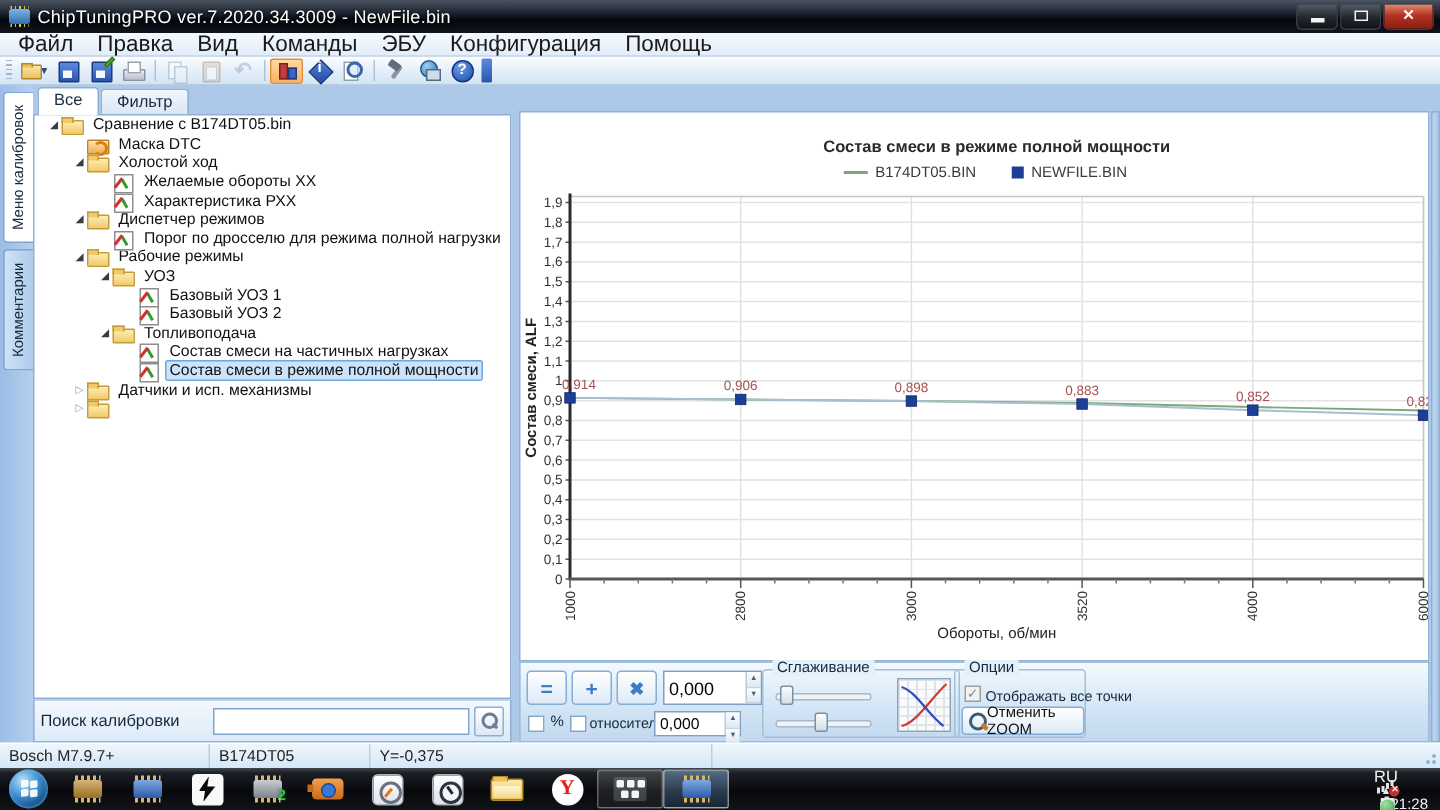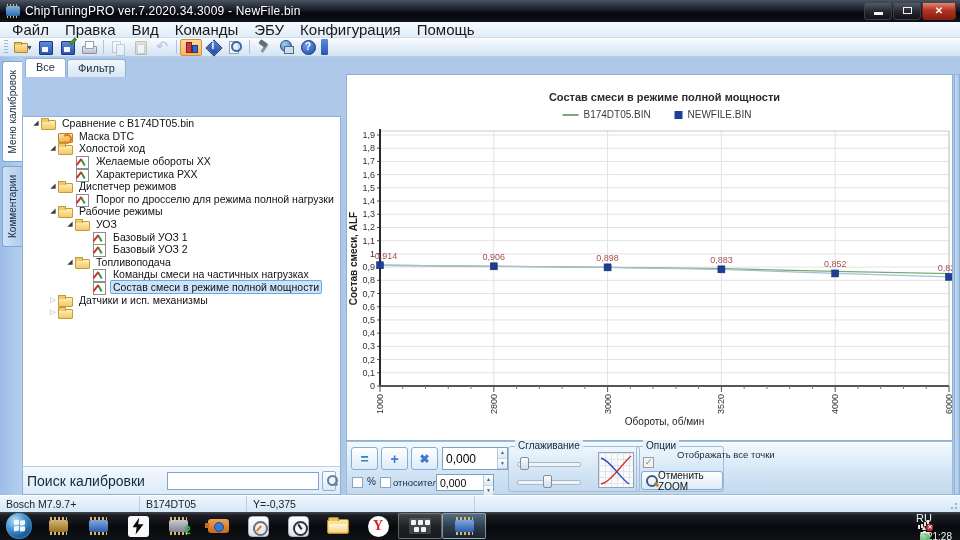--- a/index.html
+++ b/index.html
@@ -87,42 +87,42 @@
     display:flex; align-items:center; justify-content:center; background:linear-gradient(90deg,#cfe2f6,#b0cbec); }
   .vtab.active { background:#fff; }
   .vtab span { writing-mode:vertical-rl; transform:rotate(180deg); font-size:10px; color:#16283c; white-space:nowrap; }
 
   
   #left-panel { position:absolute; left:22px; top:0; width:319px; height:438px; }
   .tabrow { display:flex; align-items:flex-end; height:19px; padding-left:3px; }
   .tab { padding:2px 10px 3px; font-size:11px; color:#1a2c40; border:1px solid #8fb0d4; border-bottom:none;
     border-radius:3px 3px 0 0; background:linear-gradient(#f2f7fc,#d8e6f4); margin-right:1px; position:relative; top:1px; }
   .tab.active { background:#fff; padding-bottom:4px; top:1px; z-index:2; }
-  #tree-box { position:absolute; left:0; top:19px; width:319px; height:390px; background:#fff; border:1px solid #8fb0d4; overflow:hidden;margin-top:40px; }
+  #tree-box { position:absolute; left:0; top:19px; width:319px; height:390px; background:#fff; border:1px solid #8fb0d4; overflow:hidden; }
   .trow { height:12.6px; display:flex; align-items:center; white-space:nowrap; font-size:10.5px; color:#111; }
   .arrow { width:10px; text-align:center; flex:none; }
   .arrow.exp { font-size:7px; color:#3c3c3c; }
   .arrow.col { font-size:7px; color:#9a9a9a; }
   .ticon { position:relative; width:15px; height:12px; flex:none; margin-right:3px; }
   .ticon.folder::before { content:""; position:absolute; left:0; top:3px; width:13px; height:8px;
     background:linear-gradient(#fdeeb5,#f2c969); border:1px solid #c29b3a; border-radius:1px; }
   .ticon.folder::after { content:""; position:absolute; left:0; top:1px; width:6px; height:3px;
     background:#f2c969; border:1px solid #c29b3a; border-bottom:none; }
   .ticon.folderdtc::before { content:""; position:absolute; left:0; top:3px; width:13px; height:8px;
     background:linear-gradient(#fde3b0,#f0b050); border:1px solid #c08428; border-radius:1px; }
   .ticon.folderdtc::after { content:""; position:absolute; left:4px; top:4px; width:6px; height:6px;
     border:2px solid #e07c14; border-radius:50%; border-left-color:transparent; }
   .ticon.chart::before { content:""; position:absolute; left:1px; top:1px; width:11px; height:11px; background:#fff; border:1px solid #8e8e8e; }
   .ticon.chart::after { content:""; position:absolute; left:3px; top:3px; width:2px; height:8px; background:#d03030; transform:rotate(38deg); }
   .ticon.chart i { position:absolute; left:7px; top:4px; width:2px; height:7px; background:#2f9a2f; transform:rotate(-30deg); }
   .tlabel { padding:0 2px; border:1px solid transparent; }
   .trow.selected .tlabel { background:#cbe4fb; border:1px solid #70a6dd; border-radius:2px; }
   #search-row { position:absolute; left:0; top:409px; width:319px; height:29px; background:linear-gradient(#f3f8fd,#dcebf8);
     border:1px solid #8fb0d4; border-top:1px solid #b9cfe4; display:flex; align-items:center; padding:0 4px; }
-  #search-label { font-size:14px; color:#15293d; margin-right:22px; white-space:nowrap; }
+  #search-label { font-size:11px; color:#15293d; margin-right:22px; white-space:nowrap; }
   #search-input { flex:1; height:18px; border:1px solid #7fa5cc; background:#fff; font-size:11px; padding:0 4px; font-family:"Liberation Sans",sans-serif; }
   #search-btn { width:20px; height:20px; margin-left:3px; border:1px solid #8fb0d4; border-radius:2px;
     background:linear-gradient(#fff,#dce9f5); position:relative; }
   #search-btn::before { content:""; position:absolute; left:4px; top:3px; width:7px; height:7px; border:2px solid #6a7e96; border-radius:50%; }
   #search-btn::after { content:""; position:absolute; left:11px; top:11px; width:4px; height:2px; background:#6a7e96; transform:rotate(45deg); }
 
   
   #right-panel { position:absolute; left:346px; top:0; width:614px; height:438px; }
   #chart-area { position:absolute; left:0; top:17px; width:607px; height:367px; background:#fff; border:1px solid #8fb0d4; }
   #right-scroll { position:absolute; right:0; top:17px; width:6px; height:421px; background:linear-gradient(90deg,#c2d8f0,#a9c6e8); border:1px solid #8fb0d4; }
@@ -154,21 +154,21 @@
   #group-smooth { left:161px; top:4px; width:132px; height:46px; }
   .slider { position:absolute; width:64px; height:13px; }
   .slider::before { content:""; position:absolute; left:0; right:0; top:5px; height:3px; background:#eef3f8; border:1px solid #a8b8c8; border-radius:2px; }
   .thumb { position:absolute; top:0; width:9px; height:13px; background:linear-gradient(#fdfdfd,#d4dde8); border:1px solid #7a90a8; border-radius:2px; }
   #slider1 { left:8px; top:10px; } #slider1 .thumb { left:3px; }
   #slider2 { left:8px; top:28px; } #slider2 .thumb { left:26px; }
   #curve-thumb { position:absolute; right:5px; top:5px; width:36px; height:36px; background:#fbfbfb; border:1px solid #90a4b8;
     background-image:repeating-linear-gradient(90deg,#dde4ea 0 1px, transparent 1px 6px), repeating-linear-gradient(#dde4ea 0 1px, transparent 1px 6px); }
   #group-options { left:289px; top:4px; width:88px; height:46px; }
   #cb-allpoints { left:6px; top:10px; position:absolute; }
-  #lbl-allpoints { position:absolute; left:20px; top:2px; font-size:9.5px; color:#15293d; white-space:nowrap;margin-left:20px; }
+  #lbl-allpoints { position:absolute; left:20px; top:12px; font-size:9.5px; color:#15293d; white-space:nowrap; }
   #btn-cancelzoom { position:absolute; left:4px; top:24px; height:19px; padding:0 6px 0 2px; display:flex; align-items:center;
     border:1px solid #86add6; border-radius:3px; background:linear-gradient(#ffffff,#dcebf8); font-size:10px; color:#111; }
   .ic-cz { position:relative; width:15px; height:15px; margin-right:3px; }
   .ic-cz::before { content:""; position:absolute; left:2px; top:2px; width:8px; height:8px; border:2px solid #3c5a7a; border-radius:50%; }
   .ic-cz::after { content:""; position:absolute; left:10px; top:10px; width:5px; height:3px; background:#d07820; transform:rotate(45deg); border-radius:1px; }
 
   
   #statusbar { position:absolute; left:0; top:495px; width:960px; height:17px;
     background:linear-gradient(#eef6fd,#d5e7f7); border-top:1px solid #fff; display:flex; align-items:center; }
   .statcell { height:100%; display:flex; align-items:center; padding-left:6px; font-size:10.5px; color:#222; border-right:1px solid #b9cfe2; }
@@ -404,21 +404,21 @@
         <div class="trow" style="padding-left: 42px;">
           <span class="arrow exp">◢</span>
           <span class="ticon folder"></span>
           <span class="tlabel">Топливоподача</span>
         </div>
         <div class="trow" style="padding-left: 59px;">
           <span class="arrow"></span>
           <span class="ticon chart">
             <i></i>
           </span>
-          <span class="tlabel">Команды смеси на частичных нагрузках</span>
+          <span class="tlabel">Состав смеси на частичных нагрузках</span>
         </div>
         <div class="trow selected" style="padding-left: 59px;">
           <span class="arrow"></span>
           <span class="ticon chart">
             <i></i>
           </span>
           <span class="tlabel">Состав смеси в режиме полной мощности</span>
         </div>
         <div class="trow" style="padding-left: 25px;">
           <span class="arrow col">▷</span>

